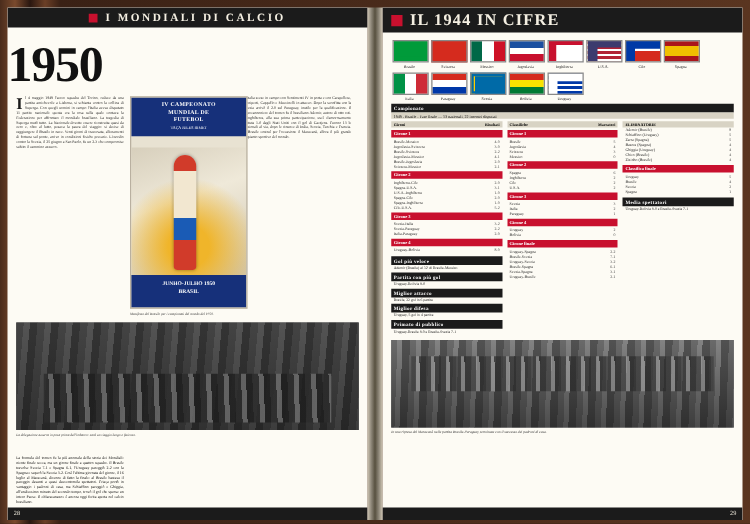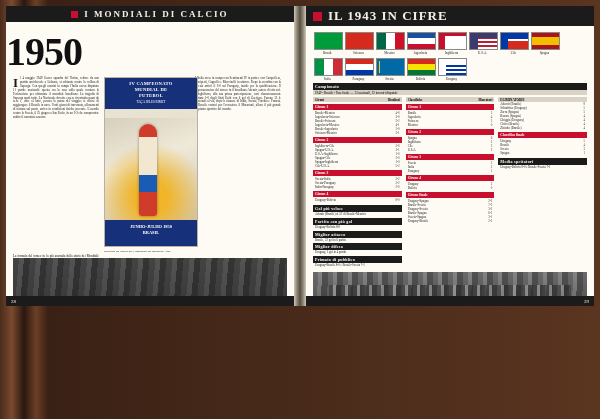--- a/index.html
+++ b/index.html
@@ -6,21 +6,21 @@
   body{
     width:600px;height:419px;overflow:hidden;
     background:#2b1a12;
     font-family:"Liberation Serif", serif;
   }
   .book{
     position:relative;width:600px;height:419px;
     background:linear-gradient(90deg,#4a2c1c 0%,#7a4a2d 2%,#2a1710 4%,#6b3f26 6%,#3a2115 8%,#5a3520 100%);
   }
   .pages{
-    position:absolute;left:6px;top:6px;width:588px;height:300px;
+    position:absolute;left:6px;top:6px;width:588px;height:410px;
     display:flex;
   }
   .page{
     position:relative;
     background:#fdfbf4;
     overflow:hidden;
   }
   .page.left{width:288px;}
   .gutter{
     width:12px;
@@ -195,21 +195,21 @@
       <div class="l-foot">
         <span>28</span>
       </div>
     </div>
 
     <div class="gutter"></div>
 
     <div class="page right">
       <div class="r-header">
         <span class="sq"></span>
-        <span>IL 1943 IN CIFRE</span>
+        <span>IL 1944 IN CIFRE</span>
       </div>
 
       <div class="flags">
         <div class="flagwrap">
           <span class="flag" style="background:linear-gradient(180deg,#009b3a 0 100%);box-shadow:inset 0 0 0 4px #009b3a;"></span>
           <div class="flagname">Brasile</div>
         </div>
         <div class="flagwrap">
           <span class="flag" style="background:#d52b1e;"></span>
           <div class="flagname">Svizzera</div>

